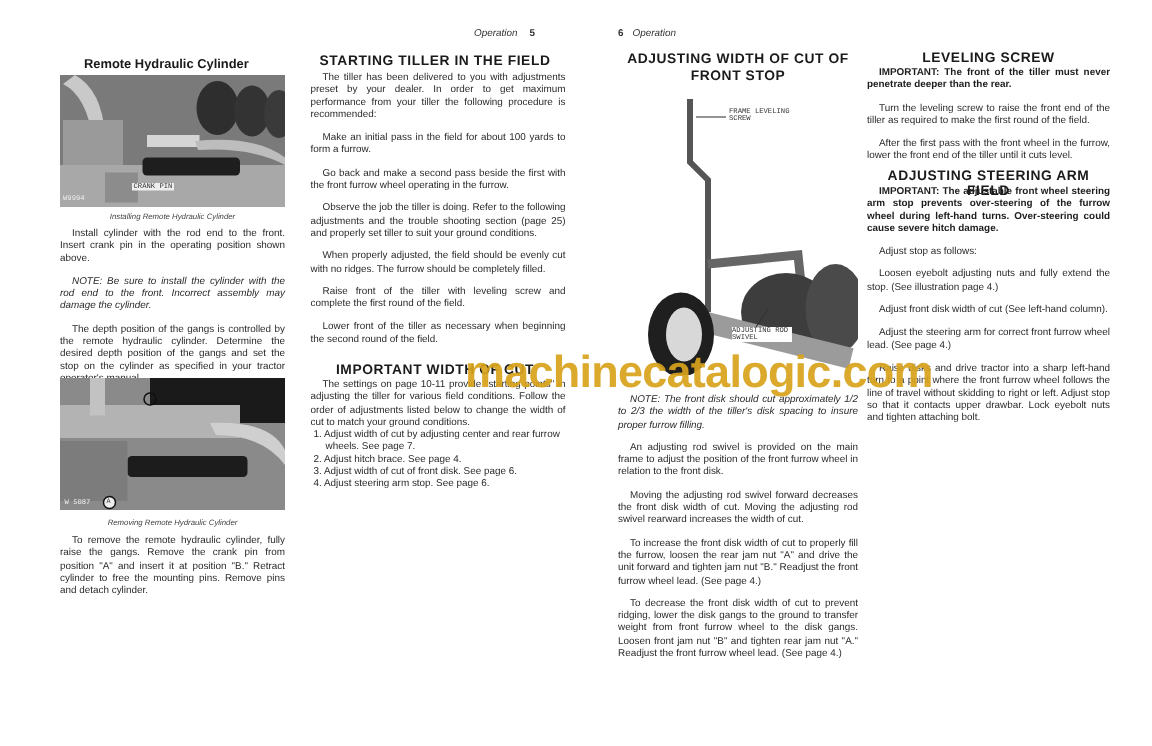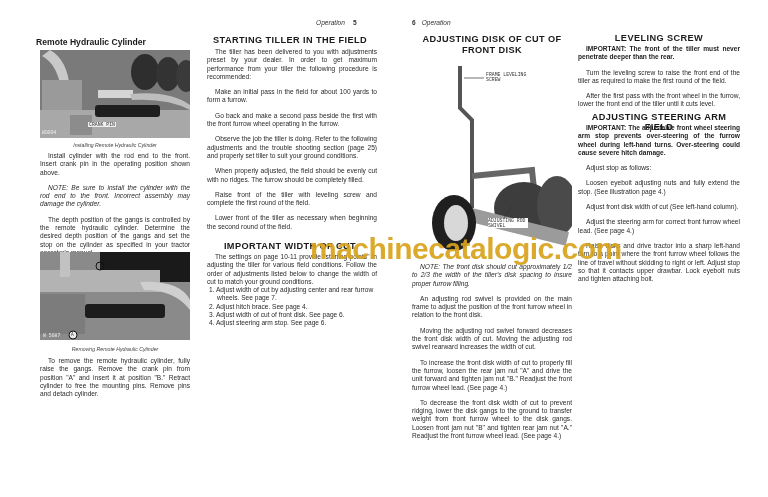--- a/index.html
+++ b/index.html
@@ -22,21 +22,21 @@
 </style>
 </head>
 <body>
 
 <div>
 
   <div class="abs runhead" style="left:316px;top:19px;">
     <span class="note">Operation</span><b>5</b>
   </div>
 
-  <div class="abs h-left" style="left:36px;top:37px;text-align:center;">Remote Hydraulic Cylinder</div>
+  <div class="abs h-left" style="left:56px;top:37px;text-align:center;">Remote Hydraulic Cylinder</div>
 
   <div class="abs photo" style="left:40px;top:50px;width:150px;height:88px;">
     <svg width="150" height="88" viewBox="0 0 150 88">
       <rect width="150" height="88" fill="#7a7a7a"></rect>
       <rect x="0" y="60" width="150" height="28" fill="#a8a8a8"></rect>
       <path d="M10 0 Q28 10 30 40 L22 44 Q18 14 2 6Z" fill="#c9c9c9"></path>
       <ellipse cx="105" cy="22" rx="14" ry="18" fill="#2e2e2e"></ellipse>
       <ellipse cx="128" cy="24" rx="12" ry="17" fill="#333"></ellipse>
       <ellipse cx="146" cy="26" rx="10" ry="16" fill="#3a3a3a"></ellipse>
       <rect x="55" y="55" width="65" height="12" rx="3" fill="#1e1e1e"></rect>
@@ -99,21 +99,21 @@
     </ol>
   </div>
 </div>
 
 <div>
 
   <div class="abs runhead" style="left:412px;top:19px;">
     <b style="margin-left:0;margin-right:6px;">6</b><span class="note">Operation</span>
   </div>
 
-  <div class="abs h-sec" style="left:412px;top:34px;width:160px;line-height:11px;">ADJUSTING DISK OF CUT OF FRONT DISK</div>
+  <div class="abs h-sec" style="left:412px;top:34px;width:160px;line-height:11px;">ADJUSTING WIDTH OF CUT OF FRONT STOP</div>
 
   <div class="abs" style="left:412px;top:58px;width:160px;height:192px;">
     <svg width="160" height="192" viewBox="0 0 160 192">
       <rect width="160" height="192" fill="#fff"></rect>
       <path d="M48 8 L48 50 L60 62 L60 150" stroke="#555" stroke-width="4" fill="none"></path>
       <path d="M60 118 L120 112 L124 150" stroke="#666" stroke-width="6" fill="none"></path>
       <ellipse cx="112" cy="150" rx="30" ry="26" fill="#3d3d3d"></ellipse>
       <ellipse cx="145" cy="148" rx="20" ry="30" fill="#4a4a4a"></ellipse>
       <rect x="60" y="150" width="100" height="14" transform="rotate(14 60 150)" fill="#9b9b9b"></rect>
       <ellipse cx="42" cy="165" rx="22" ry="28" fill="#1f1f1f"></ellipse>

